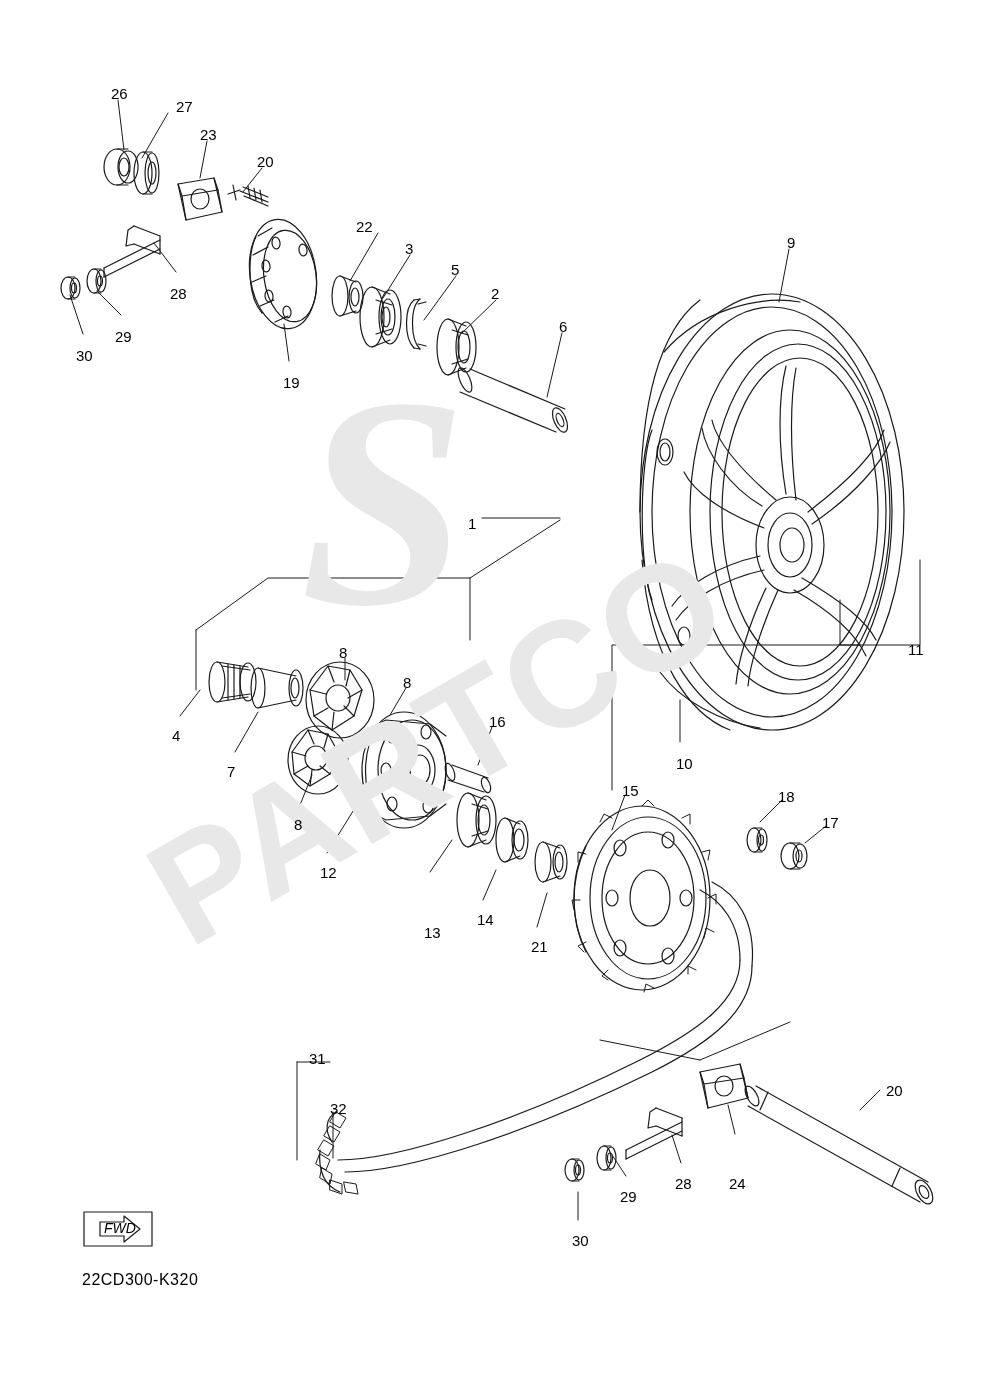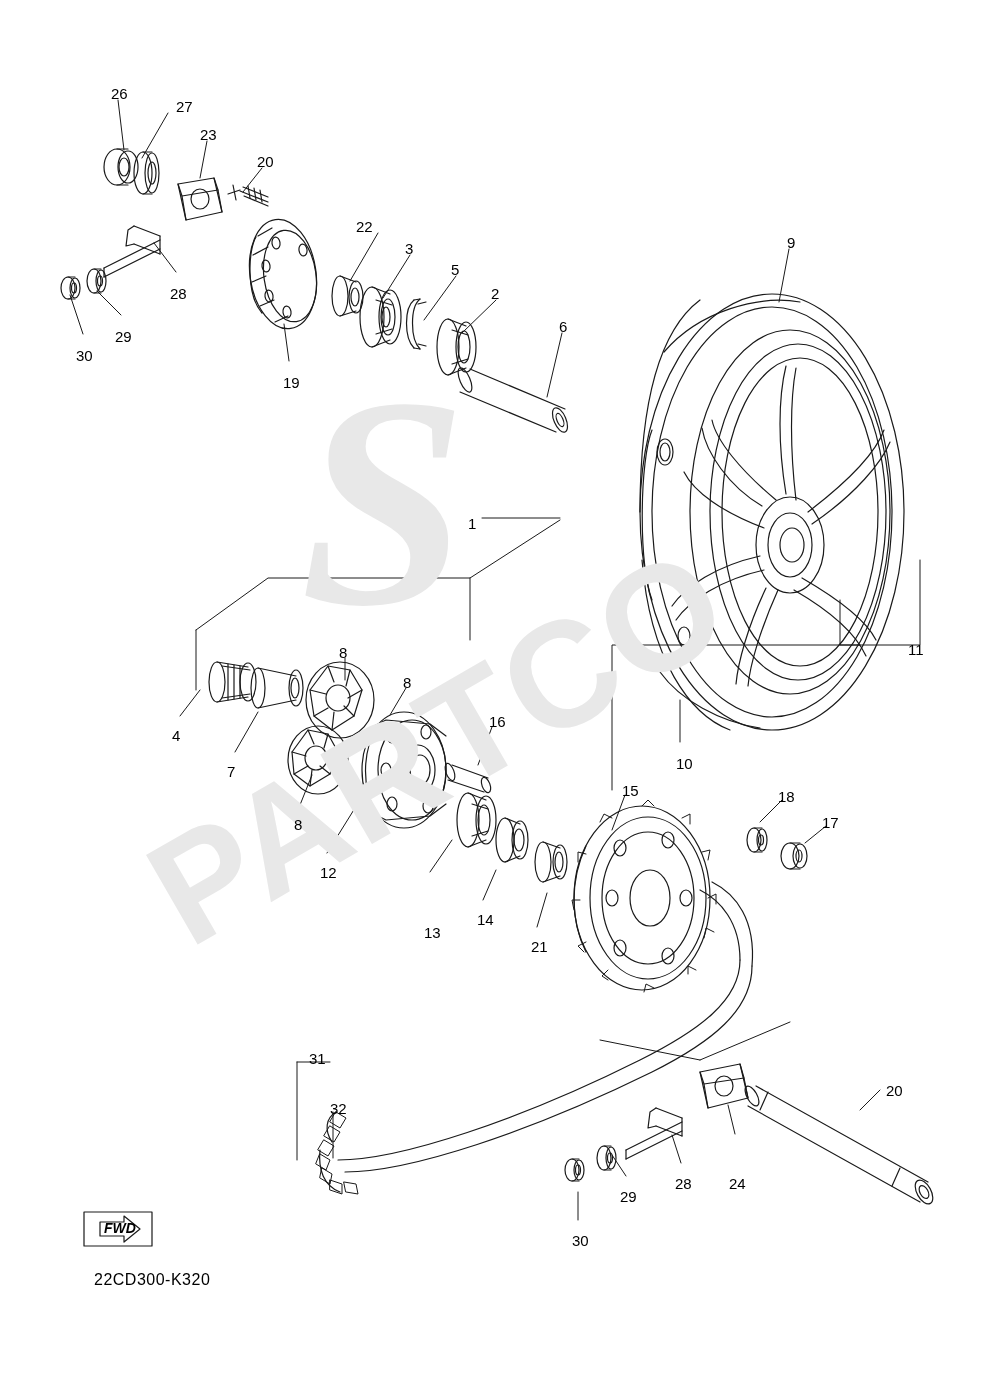--- a/index.html
+++ b/index.html
@@ -51,28 +51,27 @@
     font-family: "Liberation Sans", sans-serif;
     white-space: nowrap;
   }
   #partcode {
     position: absolute;
     left: 82px;
     top: 1271px;
     font-size: 16px;
     letter-spacing: 0.5px;
     color: #000;
-    margin-left: 12px;
   }
   #fwd-label {
     position: absolute;
     left: 104px;
     top: 1220px;
     font-size: 14px;
-    font-weight: bold;
+    font-weight: normal;
     font-style: italic;
     color: #000;
   }
   svg { display: block; }
 </style>
 </head>
 <body>
 
 <div id="sheet">
 

